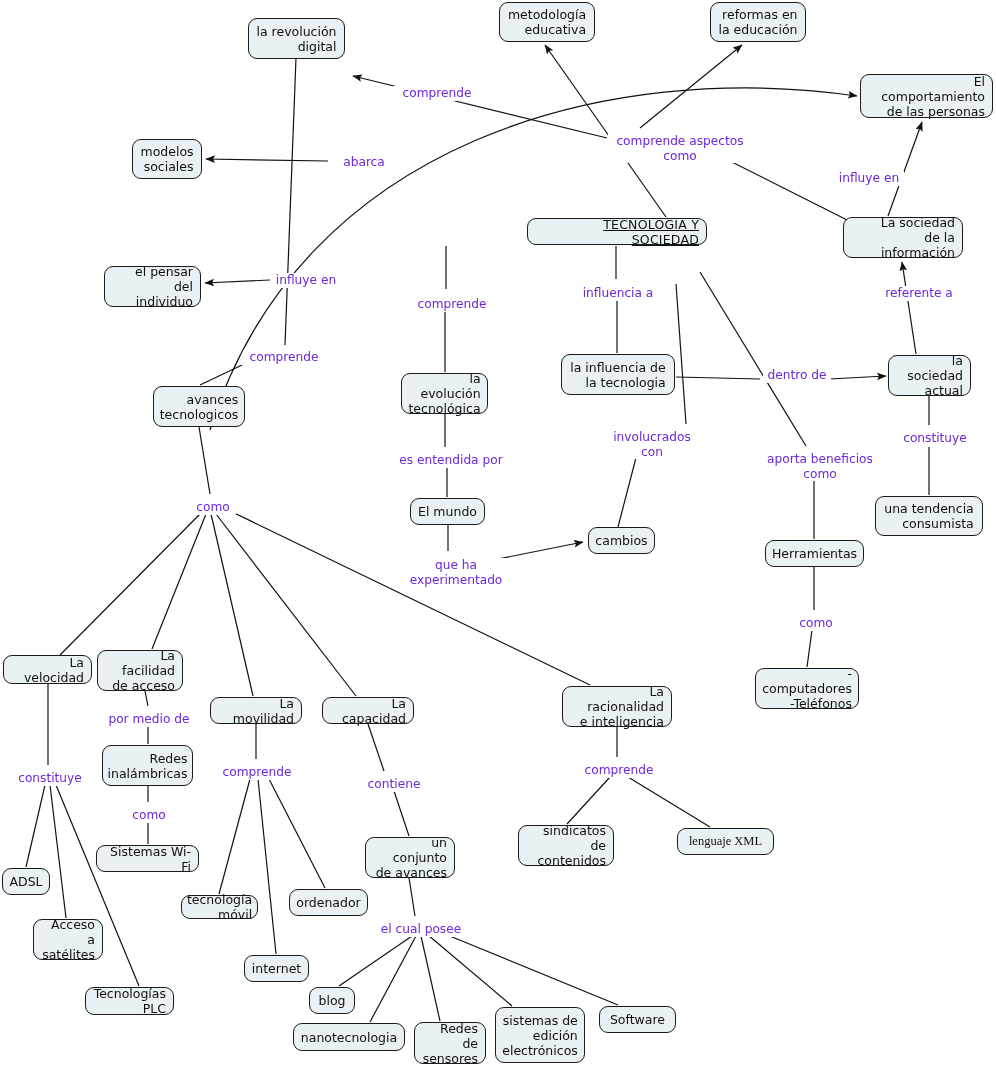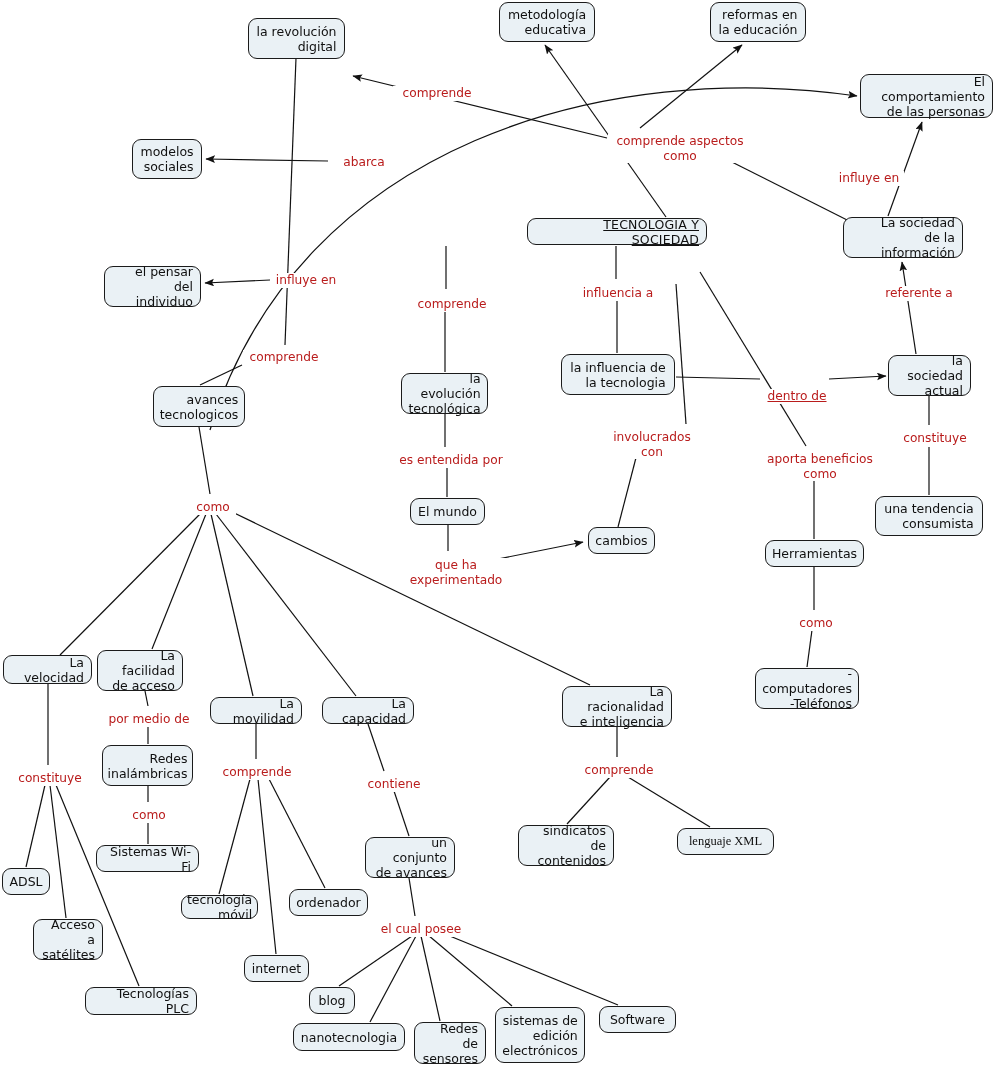--- a/index.html
+++ b/index.html
@@ -41,21 +41,21 @@
     padding: 2px 7px;
     white-space: pre-line;
     z-index: 5;
   }
   .node.wide {
     font-size: 12.5px;
     letter-spacing: 0.2px;
   }
   .link-label {
     position: absolute;
-    color: #b91c1c;
+    color: #6d28d9;
     font-size: 12.2px;
     line-height: 14.5px;
     text-align: center;
     white-space: pre-line;
     background: #ffffff;
     padding: 0 2px;
     z-index: 6;
   }
 </style>
 </head>
@@ -177,42 +177,42 @@
       <div class="node" style="left: 677px; top: 828px; width: 97px; height: 27px; background: rgb(234, 241, 245); border-color: rgb(27, 27, 27); font-family: Liberation Serif, serif;">lenguaje XML</div>
       <div class="node" style="left: 365px; top: 837px; width: 90px; height: 41px; background: rgb(234, 241, 245); border-color: rgb(27, 27, 27);">un conjunto
 de avances</div>
       <div class="node" style="left: 2px; top: 868px; width: 48px; height: 27px; background: rgb(234, 241, 245); border-color: rgb(27, 27, 27);">ADSL</div>
       <div class="node" style="left: 181px; top: 895px; width: 77px; height: 24px; background: rgb(234, 241, 245); border-color: rgb(27, 27, 27);">tecnología
 móvil</div>
       <div class="node" style="left: 289px; top: 889px; width: 79px; height: 27px; background: rgb(234, 241, 245); border-color: rgb(27, 27, 27);">ordenador</div>
       <div class="node" style="left: 33px; top: 919px; width: 70px; height: 41px; background: rgb(234, 241, 245); border-color: rgb(27, 27, 27);">Acceso a
 satélites</div>
       <div class="node" style="left: 244px; top: 955px; width: 65px; height: 27px; background: rgb(234, 241, 245); border-color: rgb(27, 27, 27);">internet</div>
-      <div class="node" style="left: 85px; top: 987px; width: 112px; height: 28px; background: rgb(234, 241, 245); border-color: rgb(27, 27, 27);">Tecnologías PLC</div>
+      <div class="node" style="left: 85px; top: 987px; width: 89px; height: 28px; background: rgb(234, 241, 245); border-color: rgb(27, 27, 27);">Tecnologías PLC</div>
       <div class="node" style="left: 309px; top: 987px; width: 46px; height: 27px; background: rgb(234, 241, 245); border-color: rgb(27, 27, 27);">blog</div>
       <div class="node" style="left: 599px; top: 1006px; width: 77px; height: 27px; background: rgb(234, 241, 245); border-color: rgb(27, 27, 27);">Software</div>
       <div class="node" style="left: 495px; top: 1007px; width: 90px; height: 56px; background: rgb(234, 241, 245); border-color: rgb(27, 27, 27);">sistemas de
 edición
 electrónicos</div>
       <div class="node" style="left: 293px; top: 1023px; width: 112px; height: 28px; background: rgb(234, 241, 245); border-color: rgb(27, 27, 27);">nanotecnologia</div>
       <div class="node" style="left: 414px; top: 1022px; width: 72px; height: 42px; background: rgb(234, 241, 245); border-color: rgb(27, 27, 27);">Redes de
 sensores</div>
     </div>
   <div id="label-layer">
       <div class="link-label" style="left: 393px; top: 86px; width: 84px;">comprende</div>
       <div class="link-label" style="left: 608px; top: 134px; width: 140px;">comprende aspectos
 como</div>
       <div class="link-label" style="left: 329px; top: 155px; width: 50px; margin-left: 8px;">abarca</div>
       <div class="link-label" style="left: 834px; top: 171px; width: 66px;">influye en</div>
       <div class="link-label" style="left: 271px; top: 273px; width: 66px;">influye en</div>
       <div class="link-label" style="left: 881px; top: 286px; width: 72px;">referente a</div>
       <div class="link-label" style="left: 411px; top: 297px; width: 78px;">comprende</div>
       <div class="link-label" style="left: 569px; top: 286px; width: 94px;">influencia a</div>
       <div class="link-label" style="left: 243px; top: 350px; width: 78px;">comprende</div>
-      <div class="link-label" style="left: 763px; top: 389px; width: 64px; text-decoration: underline;">dentro de</div>
+      <div class="link-label" style="left: 763px; top: 368px; width: 64px;">dentro de</div>
       <div class="link-label" style="left: 898px; top: 431px; width: 70px;">constituye</div>
       <div class="link-label" style="left: 608px; top: 430px; width: 84px;">involucrados
 con</div>
       <div class="link-label" style="left: 758px; top: 452px; width: 120px;">aporta beneficios
 como</div>
       <div class="link-label" style="left: 393px; top: 453px; width: 112px;">es entendida por</div>
       <div class="link-label" style="left: 190px; top: 500px; width: 42px;">como</div>
       <div class="link-label" style="left: 404px; top: 558px; width: 100px;">que ha
 experimentado</div>
       <div class="link-label" style="left: 793px; top: 616px; width: 42px;">como</div>

